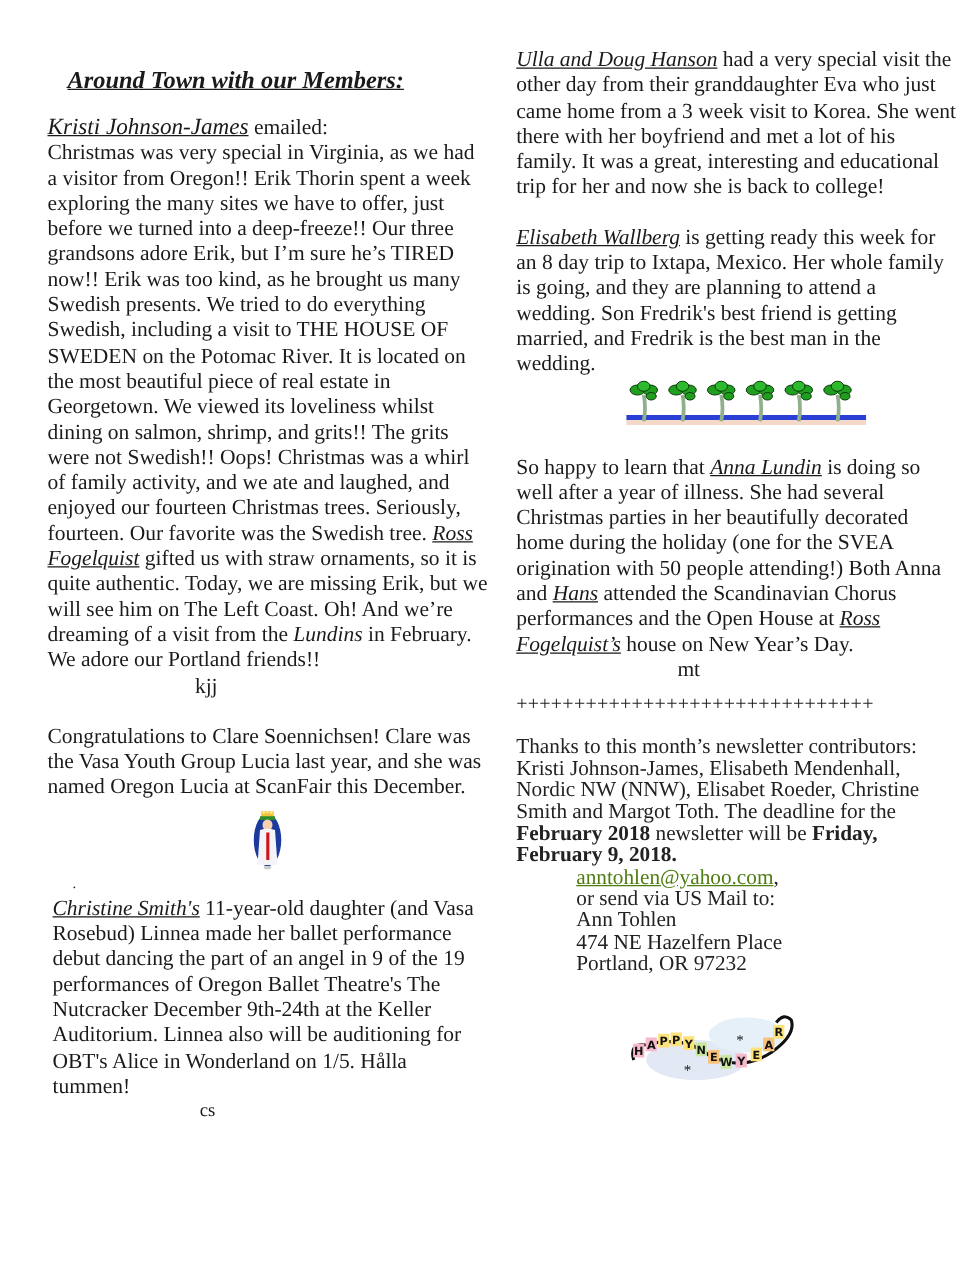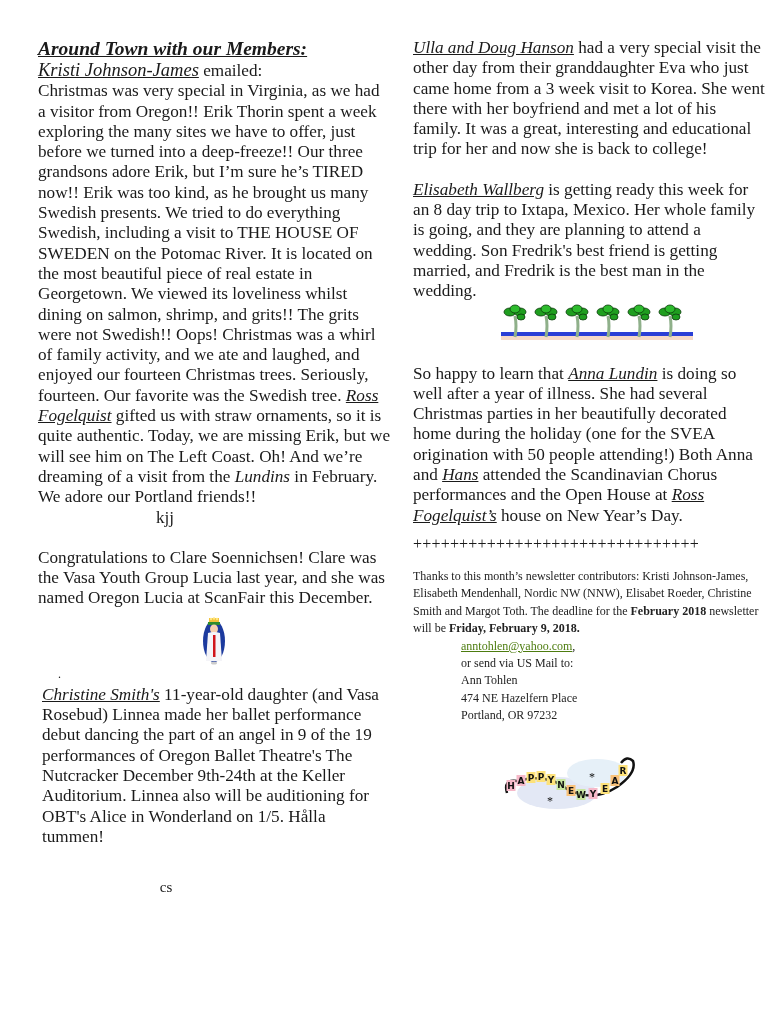--- a/index.html
+++ b/index.html
@@ -2,30 +2,30 @@
 <html><head>
 <meta charset="utf-8">
 <style>
   html, body { margin: 0; padding: 0; background: #ffffff; }
   body { width: 778px; height: 1029px; position: relative; overflow: hidden;
          font-family: "Liberation Serif", "DejaVu Serif", serif; color: #1a1a1a; }
   .col { position: absolute; top: 38px; }
   .col-left { left: 38px; width: 352px; }
   .col-right { left: 413px; width: 352px; }
   .p { font-size: 17.2px; line-height: 20.3px; margin: 0; }
-  .h-title { font-size: 19.5px; font-weight: bold; font-style: italic; text-decoration: underline; line-height: 22px; margin: 0; }
+  .h-title { font-size: 19.5px; font-weight: bold; font-style: italic; text-decoration: underline; line-height: 22px; margin: 16px; }
   .name { font-weight: normal; font-style: italic; text-decoration: underline; }
   .bold { font-weight: bold; }
   .sig { display: block; text-align: center; }
   .sig-kjj { padding-right: 98px; }
-  .sig-cs { padding-right: 100px; margin-top: 30px; }
+  .sig-cs { padding-right: 100px; }
   .sig-mt { padding-right: 76px; }
   .gap { height: 20px; }
   .plus-line { font-size: 16px; letter-spacing: 0.2px; margin: 0; line-height: 20px; }
-  .small { font-size: 12px; line-height: 17.4px; margin: 0; color: #222; }
+  .small { font-size: 17px; line-height: 17.4px; margin: 0; color: #222; }
   .contact { padding-left: 48px; }
   .contact .small { display: block; }
   a.email { color: #4d7c0f; }
   .center { text-align: center; }
   .dot { font-size: 12px; line-height: 10px; padding-left: 20px; height: 10px; }
   svg { display: inline-block; }
 </style>
 </head>
 <body>
 
@@ -122,20 +122,21 @@
           <ellipse cx="169" cy="5" rx="5" ry="4" fill="#2dbb2d" stroke="#0a3a0a" stroke-width="0.8"></ellipse>
           <ellipse cx="175" cy="13" rx="4" ry="3" fill="#1f9e1f" stroke="#0a3a0a" stroke-width="0.8"></ellipse>
         </g>
       </svg>
   </div>
 
   <div style="height:20px"></div>
 
   <p class="p">
     <span>So happy to learn that </span><span class="name">Anna Lundin</span><span> is doing so well after a year of illness. She had several Christmas parties in her beautifully decorated home during the holiday (one for the SVEA origination with 50 people attending!) Both Anna and </span><span class="name">Hans</span><span> attended the Scandinavian Chorus performances and the Open House at </span><span class="name">Ross Fogelquist’s</span><span> house on New Year’s Day.</span>
+    <span class="sig sig-mt">mt</span>
   </p>
 
   <div style="height:8px"></div>
   <p class="plus-line">+++++++++++++++++++++++++++++++</p>
   <div style="height:14px"></div>
 
   <p class="small">
     <span>Thanks to this month’s newsletter contributors: Kristi Johnson-James, Elisabeth Mendenhall, Nordic NW (NNW), Elisabet Roeder, Christine Smith and Margot Toth. The deadline for the </span><span class="bold">February 2018</span><span> newsletter will be </span><span class="bold">Friday, February 9, 2018.</span>
   </p>
 

